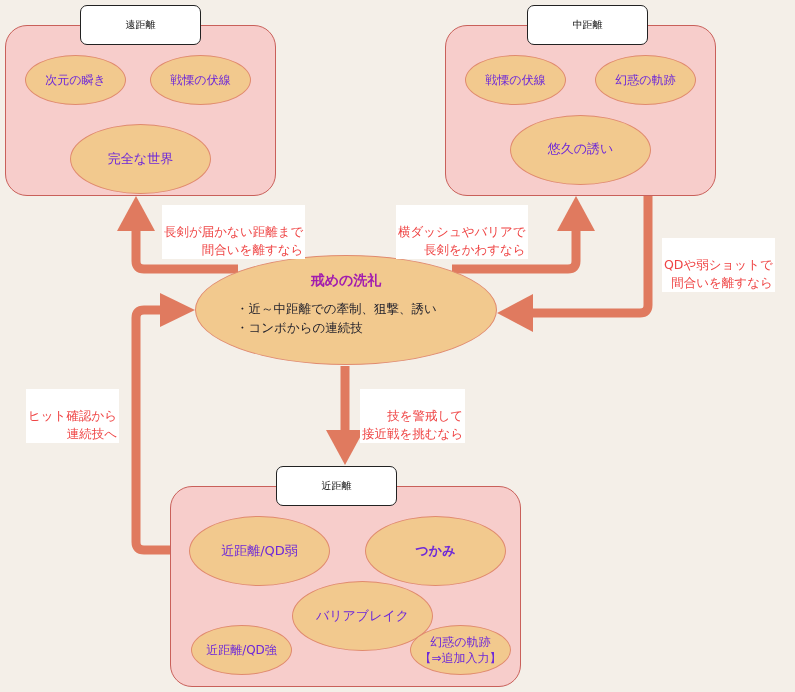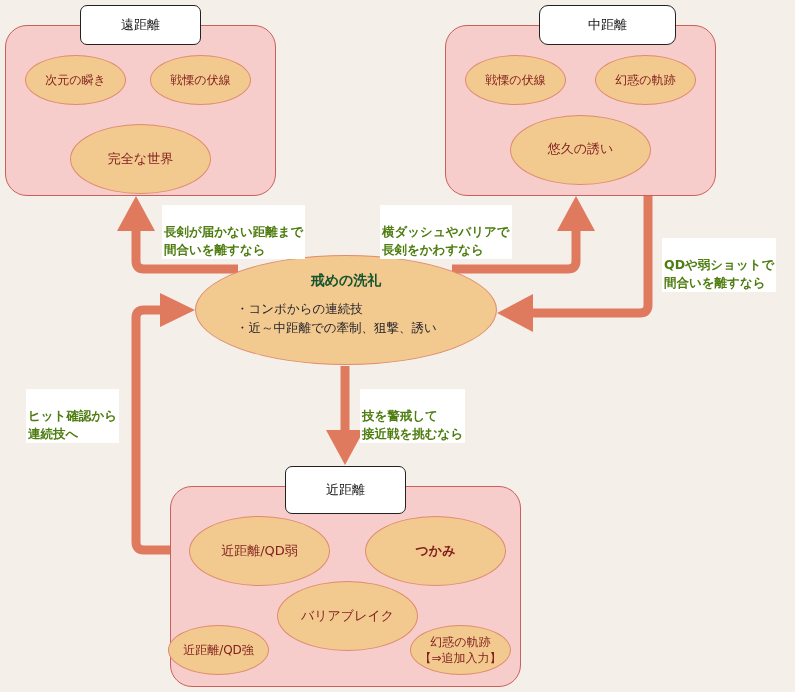--- a/index.html
+++ b/index.html
@@ -9,44 +9,43 @@
       font-family: "DejaVu Sans", "Liberation Sans", sans-serif;
       color: #2b2b3a;
     }
     .group {
       position: absolute; background: #f7cdcb; border: 1.5px solid #c9605a;
       border-radius: 22px; box-sizing: border-box;
     }
     .title-box {
       position: absolute; background: #ffffff; border: 1.5px solid #222;
       border-radius: 7px; box-sizing: border-box; display: flex;
-      align-items: center; justify-content: center; font-size: 13px; color: #111;
+      align-items: center; justify-content: center; font-size: 10px; color: #111;
     }
     .ell {
       position: absolute; background: #f2c98e; border: 1.5px solid #e08a6e;
       border-radius: 50%; box-sizing: border-box; display: flex;
       align-items: center; justify-content: center; text-align: center;
-      font-size: 12px; color: #7f1d1d; line-height: 1.35;
+      font-size: 12px; color: #6d28d9; line-height: 1.35;
     }
     .ell.big { font-size: 13px; }
     .label {
       position: absolute; background: #ffffff; font-size: 12.5px;
-      text-align: left; line-height: 1.45; color: #4d7c0f; padding: 0 2px;
+      text-align: right; line-height: 1.45; color: #ef4444; padding: 0 2px;
       white-space: nowrap;
-      font-weight: bold;
     }
     svg.arrows { position: absolute; left: 0; top: 0; }
     .center {
       position: absolute; left: 195px; top: 255px; width: 302px; height: 110px;
       background: #f2c98e; border: 1.5px solid #e08a6e; border-radius: 50%;
       box-sizing: border-box;
     }
     .center-title {
       position: absolute; left: 0; right: 0; top: 16px; text-align: center;
-      font-weight: bold; font-size: 14px; color: #14532d;
+      font-weight: bold; font-size: 14px; color: #a21caf;
     }
     .center-points {
       position: absolute; left: 40px; top: 44px; font-size: 12.5px; color: #1e1e2a;
       line-height: 1.5;
     }
   </style>
 </head>
 <body>
 
 <svg class="arrows" width="795" height="692">
@@ -79,67 +78,67 @@
   <span>次元の瞬き</span>
 </div>
 <div class="ell" style="left:150px; top:55px; width:101px; height:50px;">
   <span>戦慄の伏線</span>
 </div>
 <div class="ell big" style="left:70px; top:124px; width:141px; height:70px;">
   <span>完全な世界</span>
 </div>
 
 <div class="group" style="left:445px; top:25px; width:271px; height:171px;"></div>
-<div class="title-box" style="left:539px; top:5px; width:137px; height:40px;border-radius:9px;">
+<div class="title-box" style="left:527px; top:5px; width:121px; height:40px;">
   <span>中距離</span>
 </div>
 <div class="ell" style="left:465px; top:55px; width:101px; height:50px;">
   <span>戦慄の伏線</span>
 </div>
 <div class="ell" style="left:595px; top:55px; width:101px; height:50px;">
   <span>幻惑の軌跡</span>
 </div>
 <div class="ell big" style="left:510px; top:115px; width:141px; height:70px;font-family:Liberation Mono, monospace;">
   <span>悠久の誘い</span>
 </div>
 
 <div class="center">
   <div class="center-title">戒めの洗礼</div>
   <div class="center-points">
+    <div>・近～中距離での牽制、狙撃、誘い</div>
     <div>・コンボからの連続技</div>
-    <div>・近～中距離での牽制、狙撃、誘い</div>
   </div>
 </div>
 
 <div class="group" style="left:170px; top:486px; width:351px; height:201px;"></div>
-<div class="title-box" style="left:285px; top:466px; width:121px; height:48px;">
+<div class="title-box" style="left:276px; top:466px; width:121px; height:40px;">
   <span>近距離</span>
 </div>
 <div class="ell big" style="left:189px; top:516px; width:141px; height:70px;">
   <span>近距離/QD弱</span>
 </div>
 <div class="ell big" style="left:365px; top:516px; width:141px; height:70px;font-weight:bold;">
   <span>つかみ</span>
 </div>
-<div class="ell big" style="left:277px; top:581px; width:141px; height:70px;align-items:center;">
+<div class="ell big" style="left:292px; top:581px; width:141px; height:70px;align-items:center;">
   <span>バリアブレイク</span>
 </div>
-<div class="ell" style="left:168px; top:625px; width:101px; height:50px;">
+<div class="ell" style="left:191px; top:625px; width:101px; height:50px;">
   <span>近距離/QD強</span>
 </div>
 <div class="ell" style="left:410px; top:625px; width:101px; height:50px; white-space:pre-line;">
   <span>幻惑の軌跡
 【⇒追加入力】</span>
 </div>
 
 <div class="label" style="left:162px; top:205px; white-space:pre-line;">
   <span>長剣が届かない距離まで
 間合いを離すなら</span>
 </div>
-<div class="label" style="left:380px; top:205px; white-space:pre-line;">
+<div class="label" style="left:396px; top:205px; white-space:pre-line;">
   <span>横ダッシュやバリアで
 長剣をかわすなら</span>
 </div>
 <div class="label" style="left:662px; top:238px; white-space:pre-line;">
   <span>QDや弱ショットで
 間合いを離すなら</span>
 </div>
 <div class="label" style="left:360px; top:389px; white-space:pre-line;">
   <span>技を警戒して
 接近戦を挑むなら</span>

